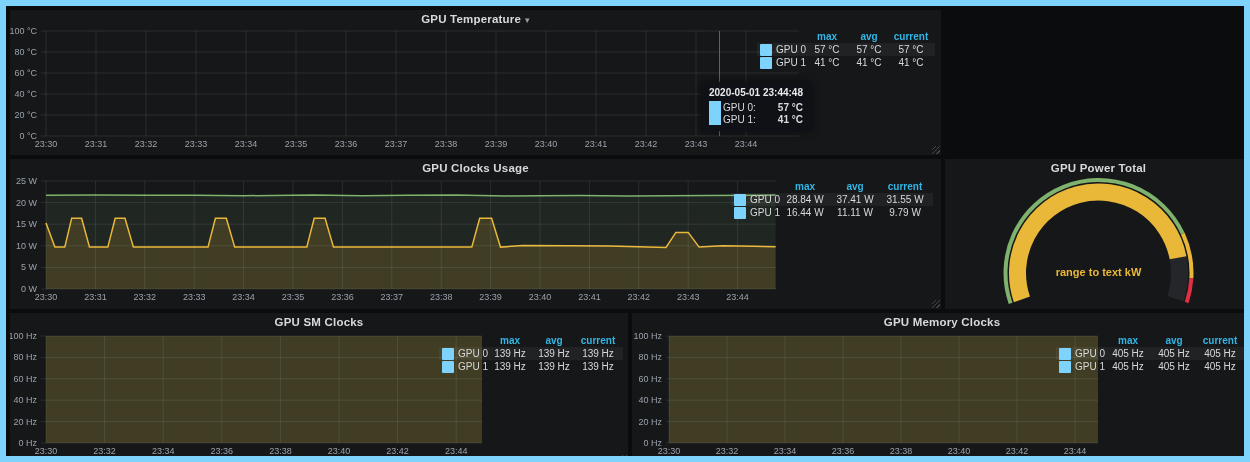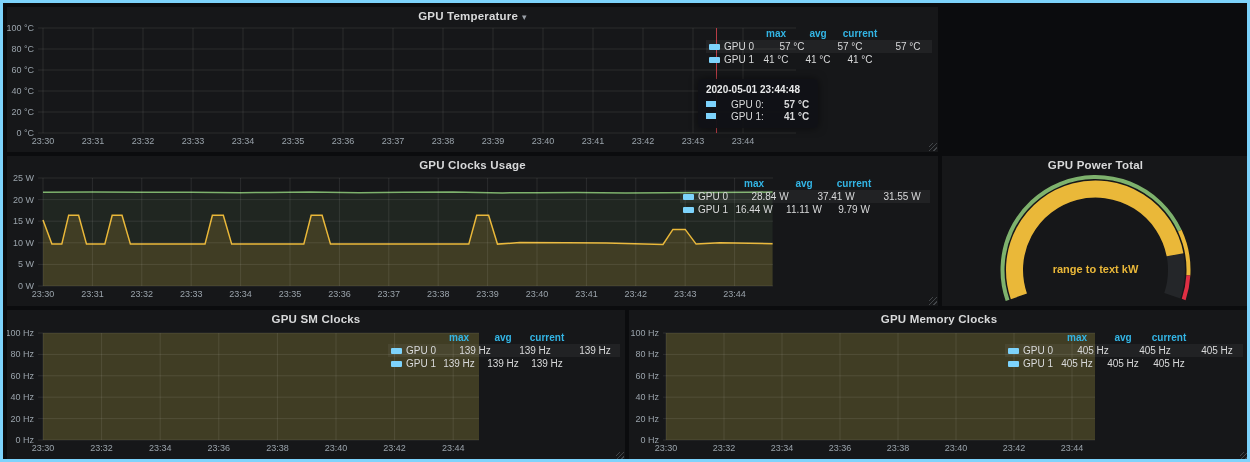--- a/index.html
+++ b/index.html
@@ -1,49 +1,49 @@
 <!DOCTYPE html>
 <html><head>
 <meta charset="utf-8">
 <style>
   html,body{margin:0;padding:0;background:#2a2a2a;}
   .dash{
     position:relative;width:1250px;height:462px;
-    background:#0b0c0e;border:3px solid #7dd3fc;box-sizing:border-box;
+    background:#0b0c0e;border:6px solid #7dd3fc;box-sizing:border-box;
     font-family:"Liberation Sans",sans-serif;overflow:hidden;
   }
   .panel{position:absolute;background:#161719;overflow:hidden;}
   .p0{left:4px;top:4px;width:931px;height:145px;}
   .p4{left:939px;top:4px;width:307px;height:145px;}
   .p1{left:4px;top:153px;width:931px;height:150px;}
   .p5{left:939px;top:153px;width:307px;height:150px;}
   .p2{left:4px;top:307px;width:618px;height:151px;}
   .p3{left:626px;top:307px;width:620px;height:151px;}
   .panel-title{
     position:absolute;top:3px;left:0;width:100%;text-align:center;
     font-size:11.5px;font-weight:700;color:#d8d9da;z-index:3;letter-spacing:.2px;
   }
   .caret{color:#9aa0a8;font-size:9px;margin-left:4px;font-weight:400;}
   svg.chart,svg.gauge{position:absolute;left:0;top:0;display:block;}
   
   .legend{position:absolute;font-size:10px;color:#d8d9da;z-index:3;}
   .lg-row{display:flex;align-items:center;height:13px;line-height:13px;padding:0 3px;}
-  .lg-row.hl{background:rgba(255,255,255,0.05);gap:16px;}
+  .lg-row.hl{background:rgba(255,255,255,0.05);}
   .lg-name{display:flex;align-items:center;gap:4px;width:46px;white-space:nowrap;}
   .lg-name i.dash{display:inline-block;width:11px;height:2px;border-radius:1px;flex:none;}
   .lg-val{display:inline-block;text-align:center;white-space:nowrap;}
   .lg-h{color:#33b5e5;font-weight:700;}
   
   .tooltip{
     position:absolute;left:691px;top:72px;z-index:5;
     background:rgba(17,18,22,0.96);border-radius:4px;padding:5px 9px 6px 8px;
     font-size:10px;color:#d8d9da;white-space:nowrap;box-shadow:0 0 8px rgba(0,0,0,.5);
   }
   .tt-time{font-weight:700;margin-bottom:3px;color:#e8e9ea;}
-  .tt-row{display:flex;align-items:center;gap:15px;height:12px;}
+  .tt-row{display:flex;align-items:center;gap:2px;height:12px;}
   .tt-row i.dash{display:inline-block;width:10px;height:2px;flex:none;}
   .tt-row .tt-name{width:38px;}
   .tt-row b{margin-left:auto;}
   .resize{
     position:absolute;right:1px;bottom:1px;width:8px;height:8px;z-index:4;
     background:repeating-linear-gradient(-45deg,transparent 0 2px,#4c5054 2px 3px);
     opacity:.8;cursor:nwse-resize;
   }
   .cursorline{position:absolute;width:1px;background:#b73c45;z-index:2;}
 </style>

